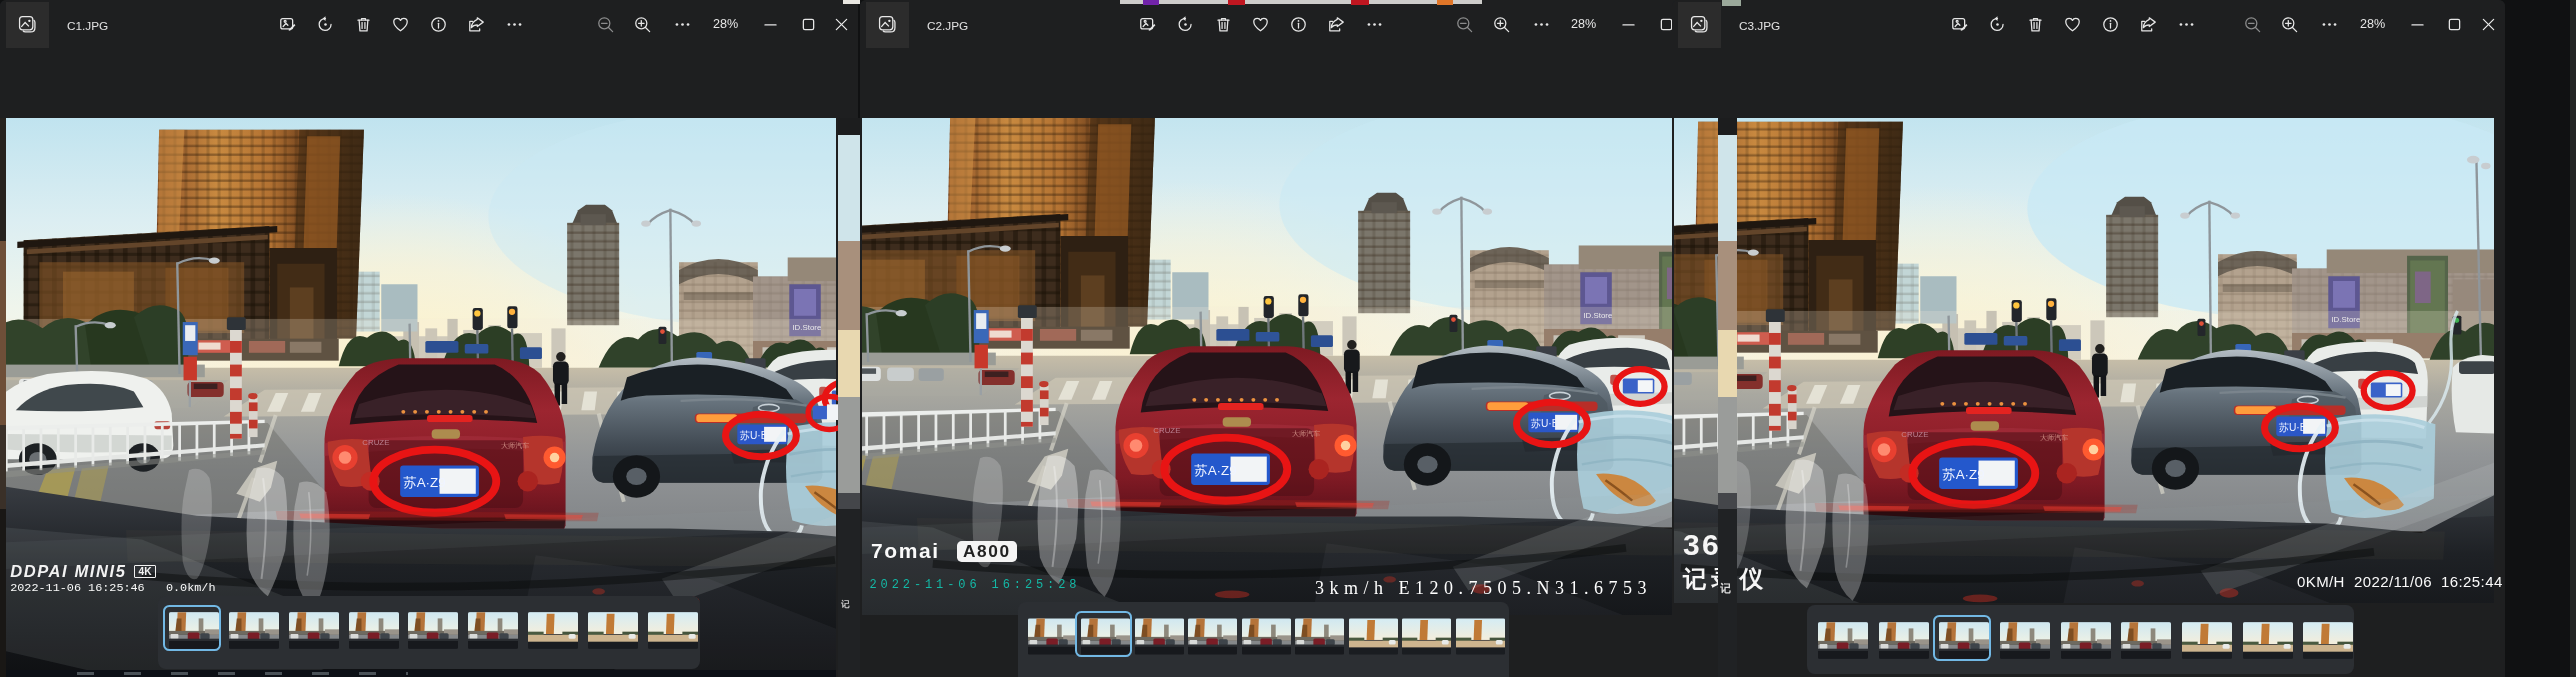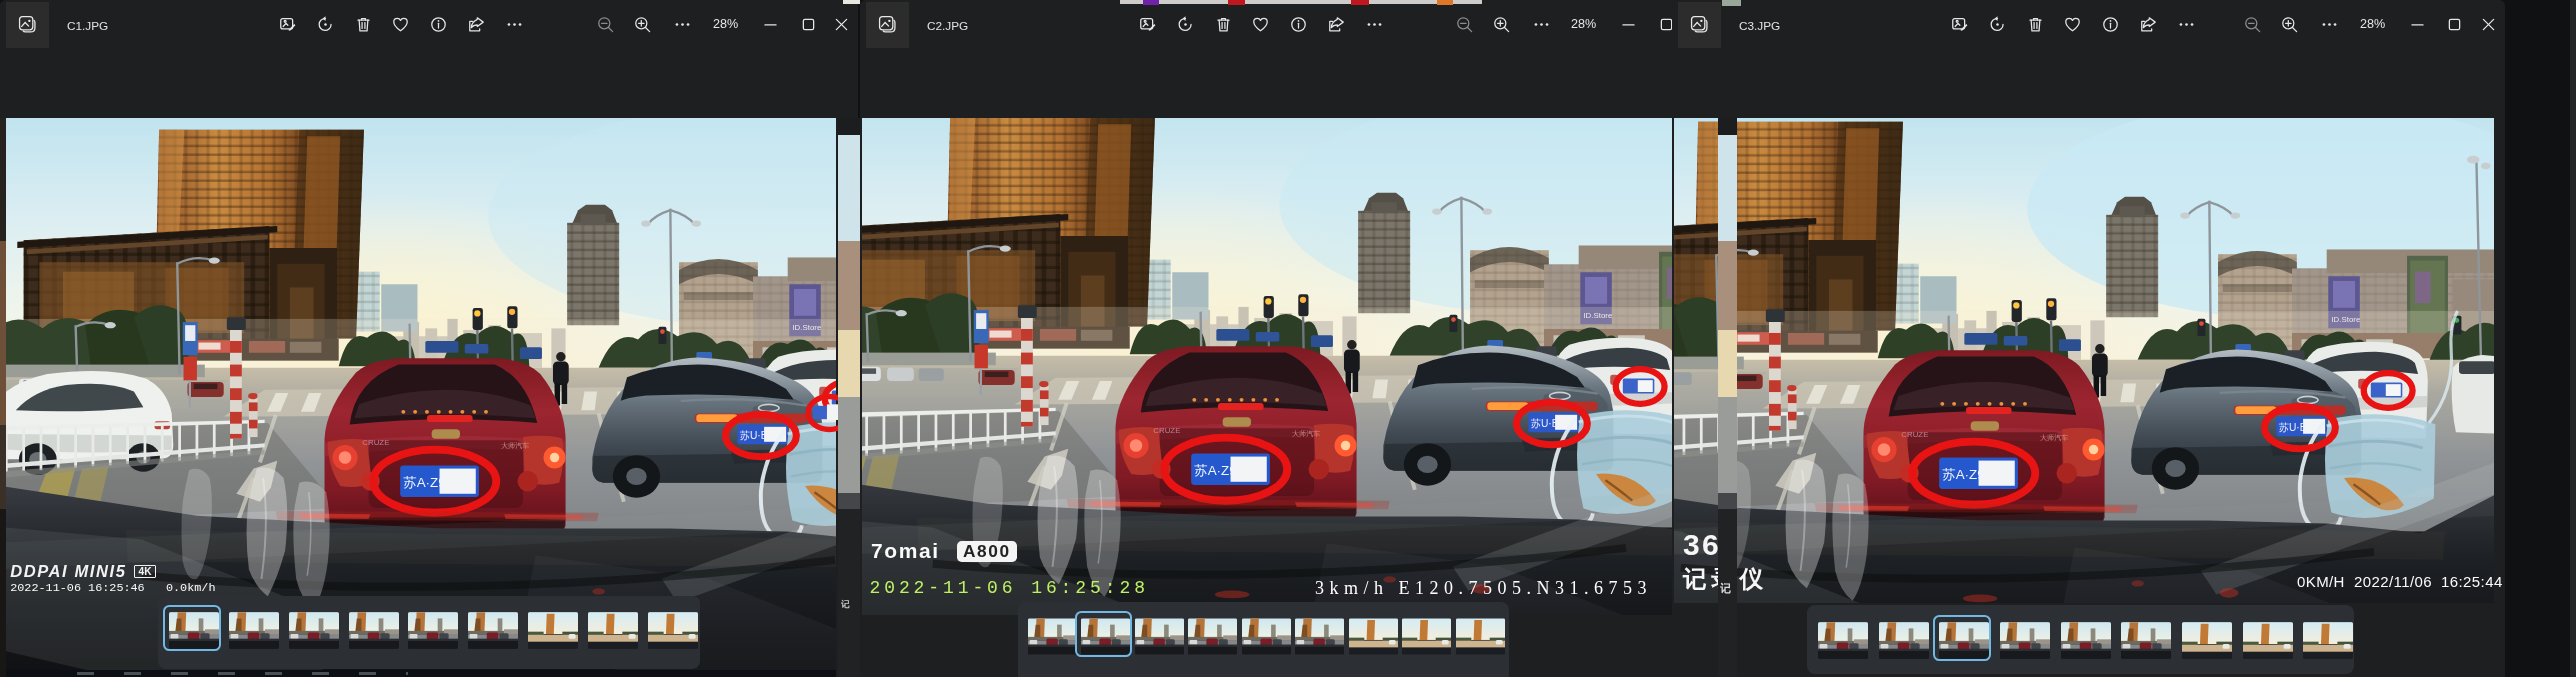--- a/index.html
+++ b/index.html
@@ -1081,21 +1081,21 @@
 <g fill="#ffffff">
 <path d="M326,430 Q346,424 360,442 Q368,478 362,534 Q352,570 340,592 Q324,580 316,558 Q310,510 316,468 Z" opacity="0.33"></path>
 <path d="M380,448 Q400,442 414,460 Q422,498 416,550 Q410,592 398,608 Q382,596 376,570 Q370,514 374,478 Z" opacity="0.28"></path>
 <path d="M334,442 Q342,496 332,570" stroke="#ffffff" stroke-width="2.5" fill="none" opacity="0.3"></path>
 <path d="M392,460 Q398,514 390,566" stroke="#ffffff" stroke-width="2" fill="none" opacity="0.28"></path>
 <path d="M240,432 Q256,426 266,442 Q272,470 266,518 Q260,556 250,570 Q238,574 232,548 Q228,490 234,460 Z" opacity="0.20"></path>
 </g>
 </svg></div>
     </div>
     <div class="ovl" style="left:11px;top:539px;font-weight:700;font-size:21px;letter-spacing:1.6px;color:#fafafa">7omai&nbsp;<span style="display:inline-block;margin-left:9.5px;background:#f4f4f4;color:#222;border-radius:4.7px;font-size:17.3px;font-weight:700;padding:0 6.3px;vertical-align:0.8px">A800</span></div>
-    <div class="ovl" style="left:9.5px;top:578px;font-family:'Liberation Mono',monospace;font-size:18px;letter-spacing:3.9px;color:#bef264">2022-11-06 16:25:28</div>
+    <div class="ovl" style="left:9.5px;top:578px;font-family:'Liberation Mono',monospace;font-size:12px;letter-spacing:3.9px;color:#14b8a6">2022-11-06 16:25:28</div>
     <div class="ovl" style="left:455px;top:578px;font-family:Liberation Serif, serif;font-size:18px;letter-spacing:5.5px;color:#fff">3km/h E120.7505.N31.6753</div>
     <div class="fs" style="left:158px;top:602px;width:491px;height:75px;border-radius:7.9px 7.9px 0 0">
       <div style="position:absolute;left:9.5px;top:15.8px;width:49px;height:37px;overflow:hidden;border-radius:1.6px"><svg width="49" height="37" viewBox="0 0 64 47">
           <defs>
             <linearGradient id="ts" x1="0" y1="0" x2="0" y2="1">
               <stop offset="0" stop-color="#cfe7f0"></stop>
               <stop offset="1" stop-color="#eef2e6"></stop>
             </linearGradient>
           </defs>
           <rect width="64" height="26" fill="url(#ts)"></rect>

